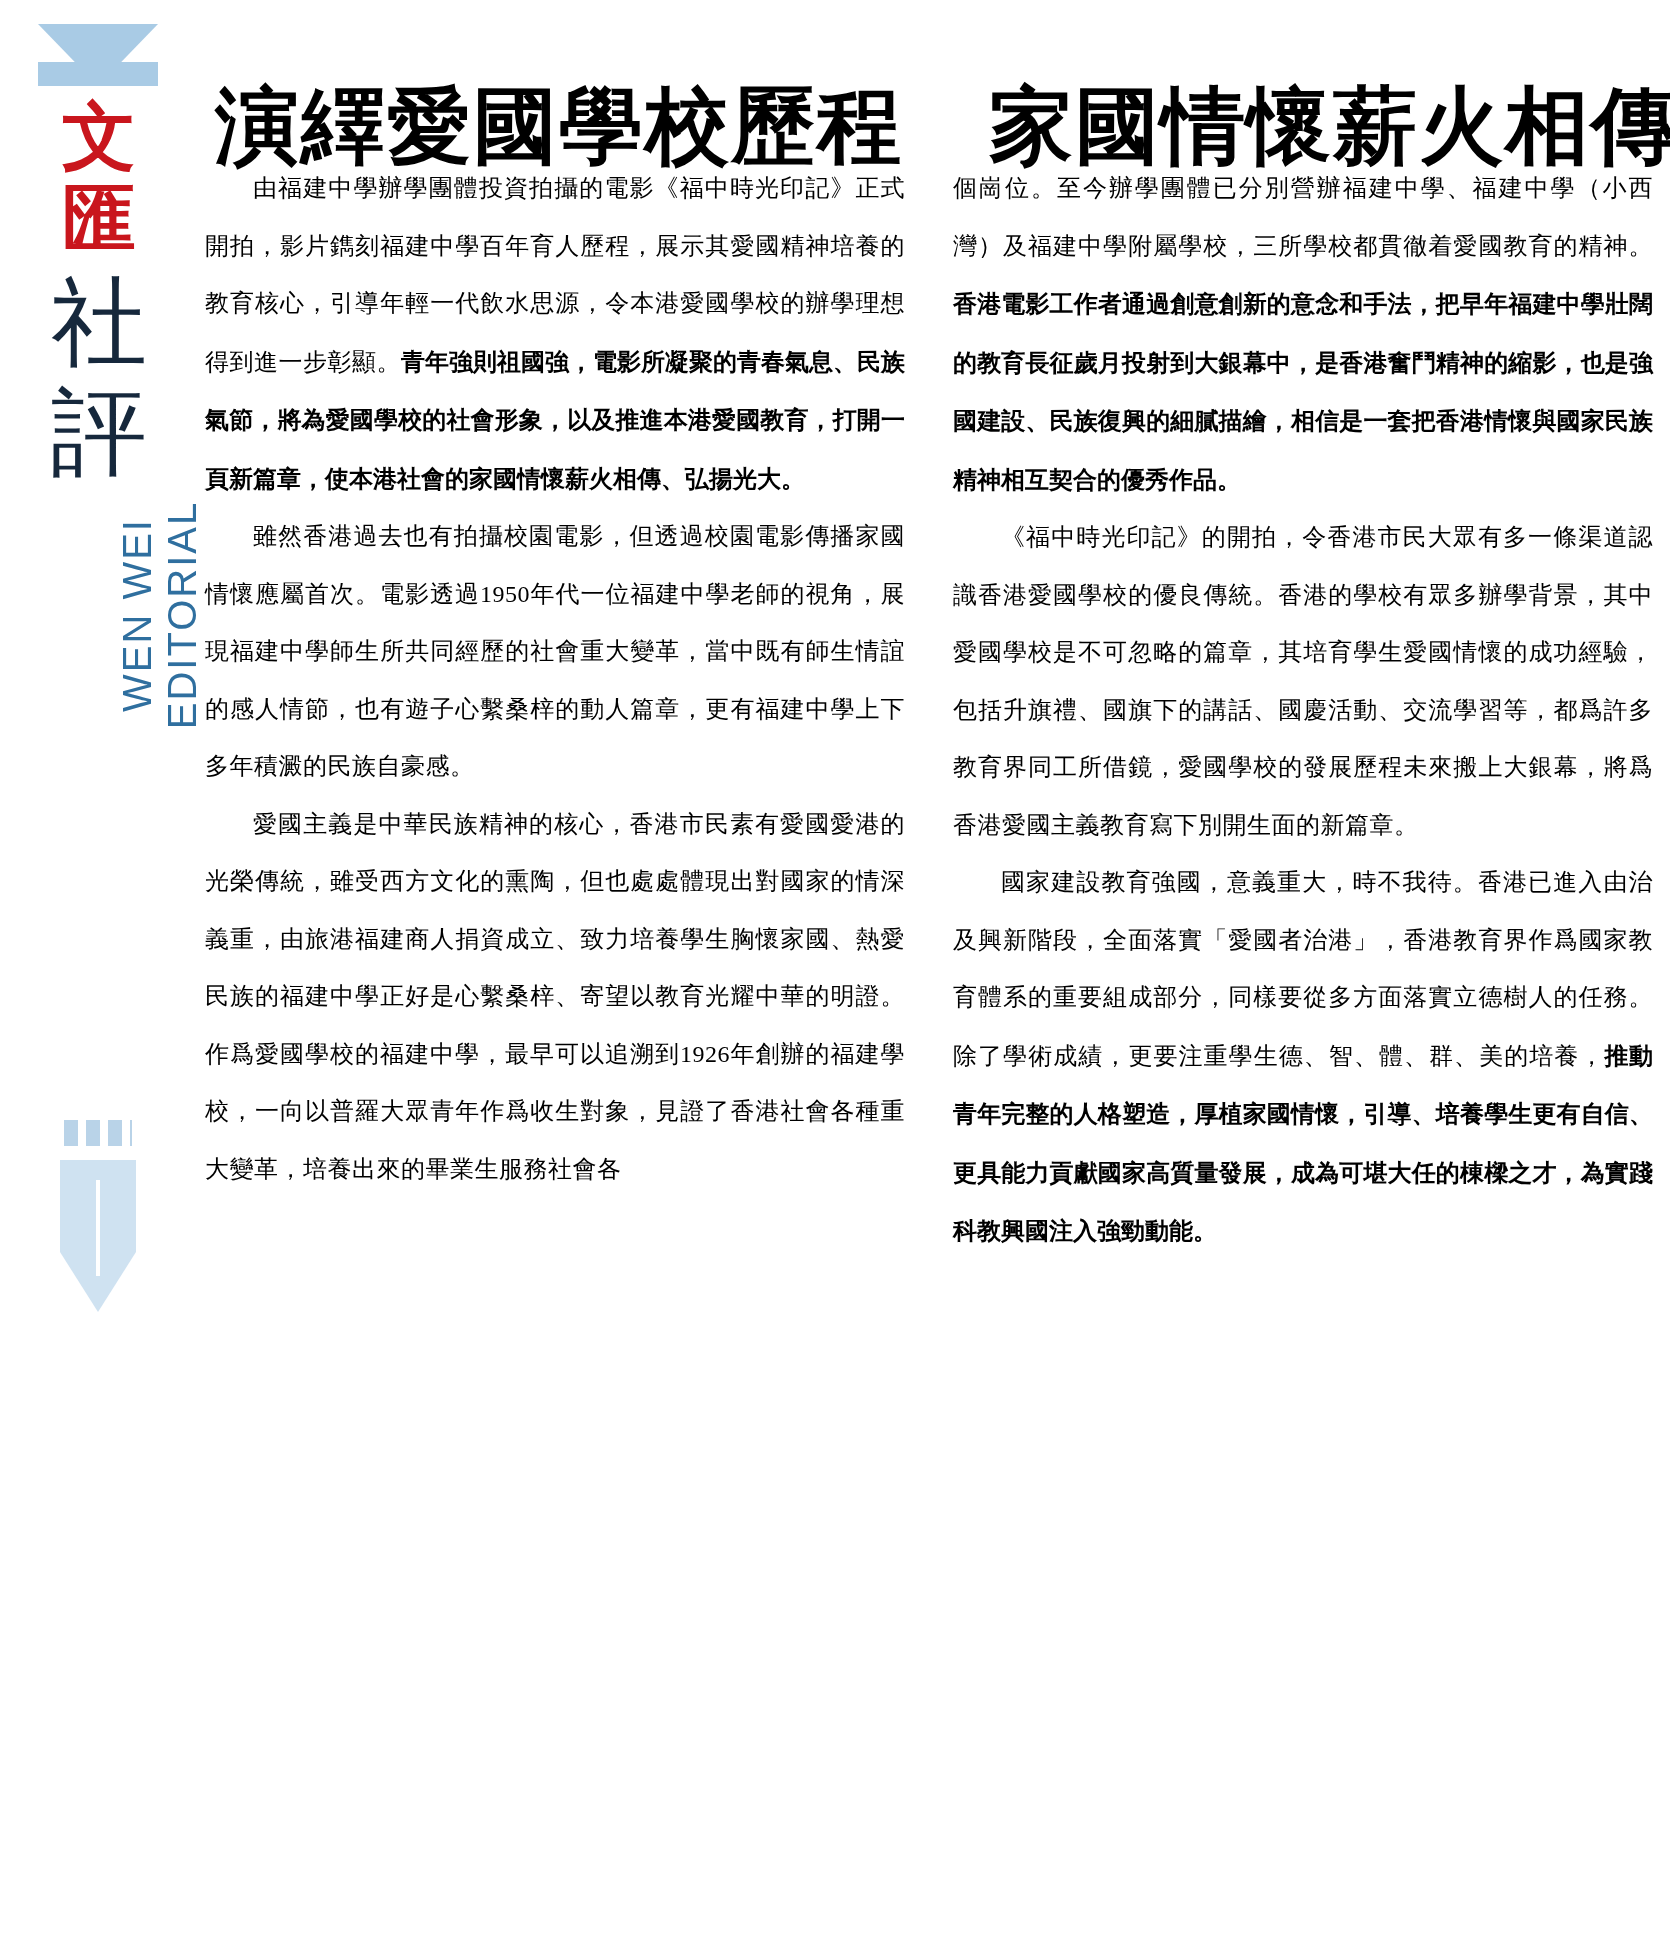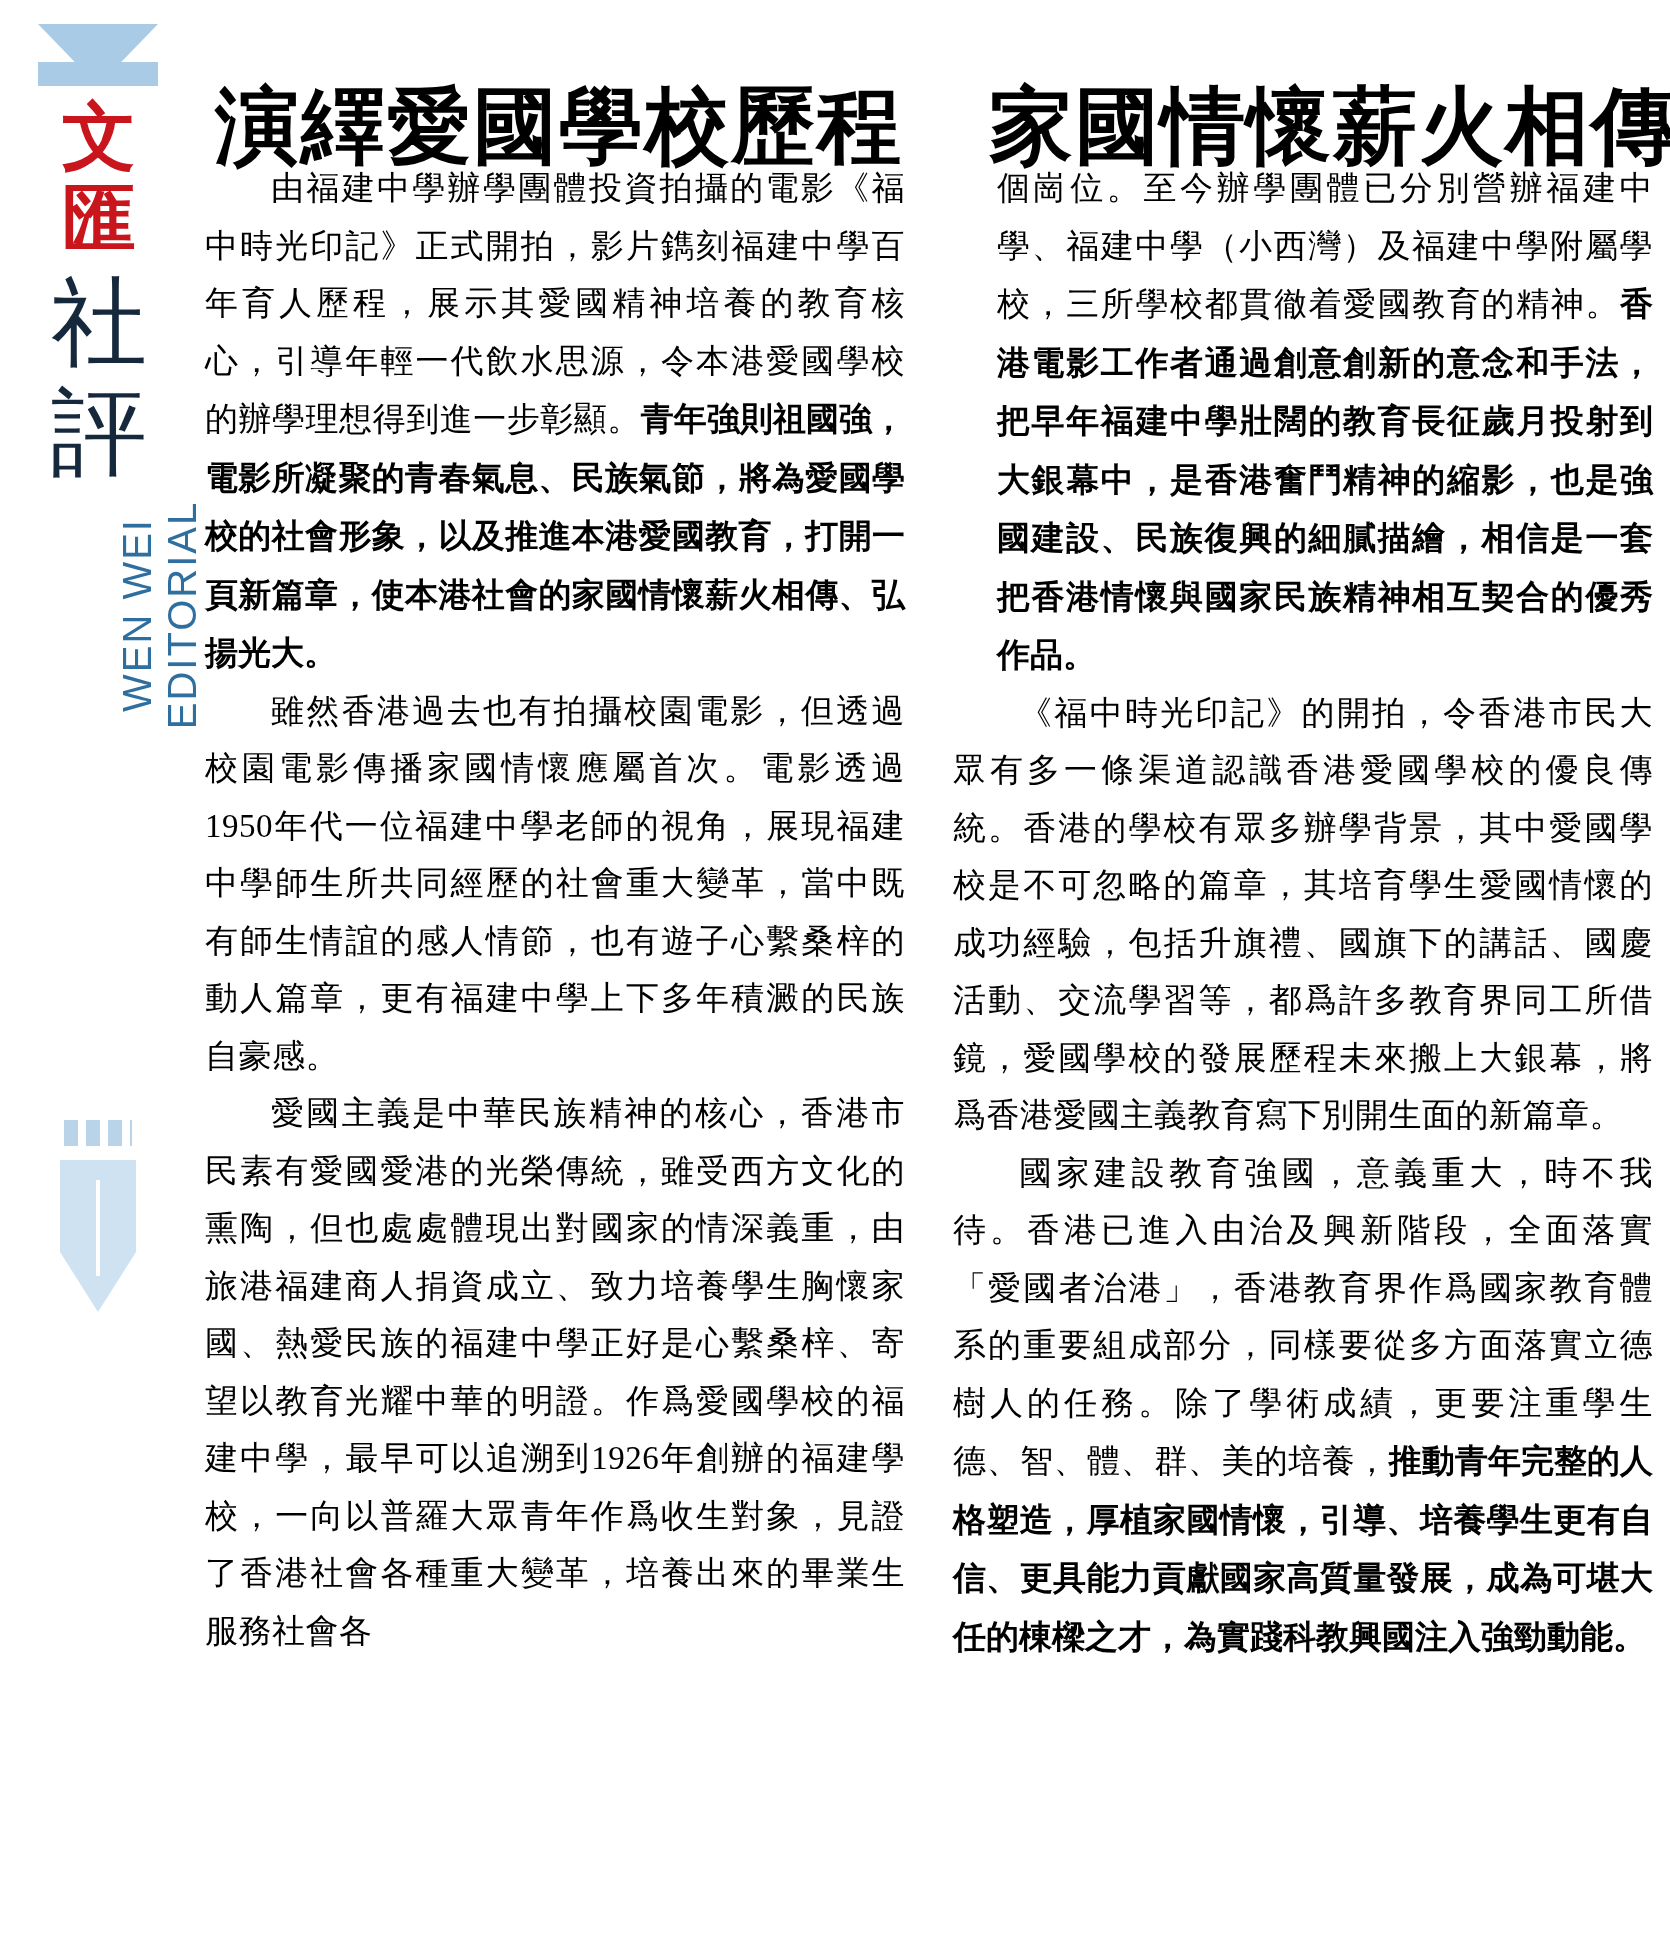--- a/index.html
+++ b/index.html
@@ -148,33 +148,32 @@
     position: absolute;
     left: 205px;
     top: 160px;
     width: 1455px;
     height: 1790px;
     display: flex;
     gap: 48px;
   }
   .col {
     width: 700px;
-    font-size: 33px;
+    font-size: 24px;
     line-height: 57.5px;
     text-align: justify;
     text-justify: inter-ideograph;
     letter-spacing: 0.5px;
   }
   .col p {
     margin: 0;
     text-indent: 2em;
   }
   .col p.noindent {
     text-indent: 0;
-    margin-left: 44px;
   }
   b, .em {
     font-weight: bold;
     font-family: "Liberation Sans", "DejaVu Sans", sans-serif;
     letter-spacing: 0;
   }
 </style>
 </head>
 <body>
 

